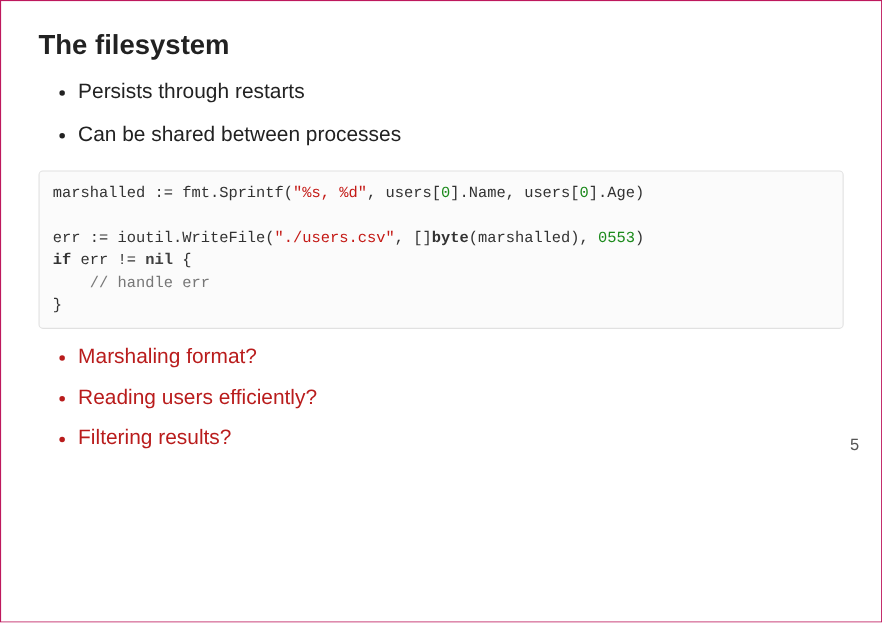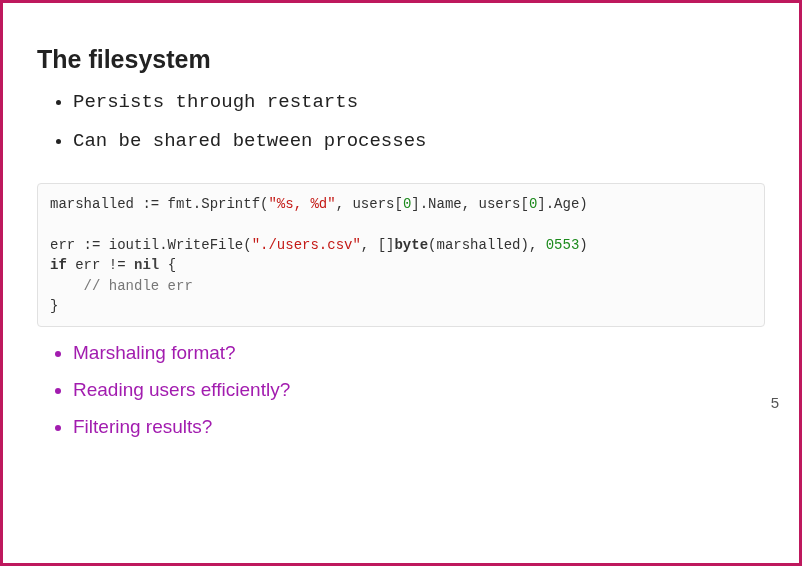--- a/index.html
+++ b/index.html
@@ -5,51 +5,50 @@
   * { box-sizing: border-box; margin: 0; padding: 0; }
   html, body { width: 802px; height: 566px; }
   body {
     font-family: "Segoe UI", "Helvetica Neue", Arial, sans-serif;
     background: #fff;
     color: #222;
   }
   .slide {
     width: 802px;
     height: 566px;
-    border: 3px solid #be185d;
-    padding: 42px 34px 20px 34px;
+    border: 1px solid #be185d;
+    padding: 26px 34px 20px 34px;
     position: relative;
   }
   .title {
     font-size: 25px;
     font-weight: 700;
     color: #222;
     margin-bottom: 16px;
   }
   ul.bullets {
     list-style: disc;
     padding-left: 36px;
-    margin-bottom: 30px;
-    font-family: Liberation Mono, monospace;
+    margin-bottom: 20px;
   }
   ul.bullets li {
     font-size: 19px;
     line-height: 1.3;
     color: #222;
     margin-bottom: 14px;
   }
   ul.bullets2 {
     list-style: disc;
     padding-left: 36px;
     margin-top: 14px;
   }
   ul.bullets2 li {
     font-size: 19px;
     line-height: 1.3;
-    color: #a21caf;
+    color: #b91c1c;
     margin-bottom: 12px;
   }
   .codeblock {
     border: 1px solid #e1e1e1;
     border-radius: 4px;
     background: #fbfbfb;
     padding: 10px 12px;
     font-family: "Consolas", "Menlo", "Courier New", monospace;
     font-size: 14px;
     line-height: 1.45;

